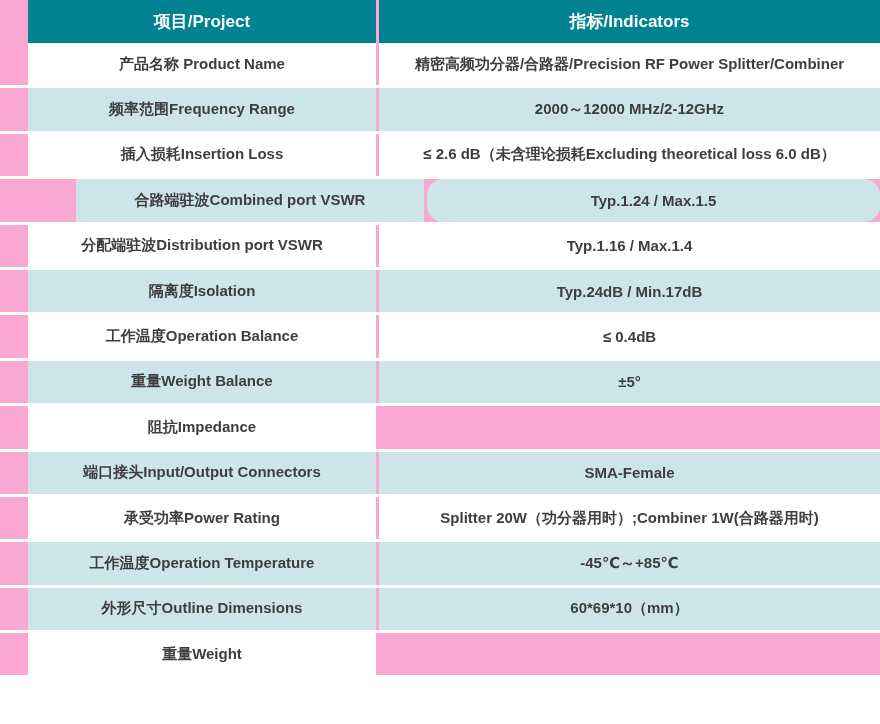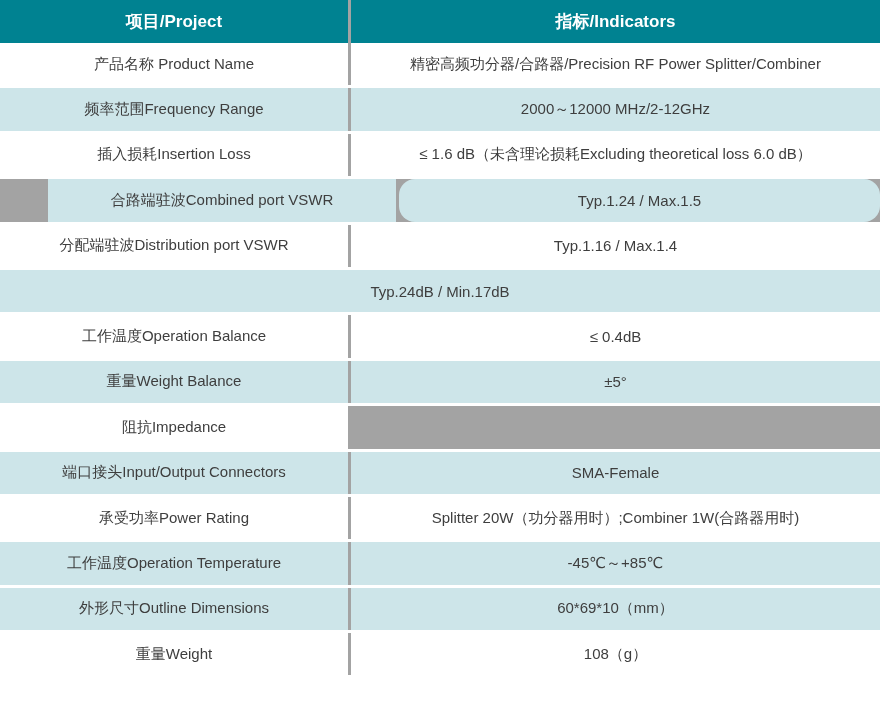--- a/index.html
+++ b/index.html
@@ -12,38 +12,40 @@
     height: 724px;
     overflow: hidden;
     font-family: "Liberation Sans", "DejaVu Sans", sans-serif;
   }
   .spec-table {
     width: 880px;
   }
   .row {
     display: flex;
     gap: 3px;
-    background: #a3a3a3;
+    background: #f9a8d4;
     height: 45.4px;
     box-sizing: border-box;
     border-bottom: 3px solid #ffffff;
+    padding-left: 28px;
   }
   .row.header-row {
     height: 43px;
     border-bottom: none;
   }
   .cell {
     display: flex;
     align-items: center;
     justify-content: center;
     text-align: center;
     box-sizing: border-box;
     padding: 0 6px;
     overflow: hidden;
     white-space: nowrap;
+    font-weight: bold;
   }
   .col-project {
     width: 348px;
     flex: none;
   }
   .col-indicator {
     flex: 1;
   }
   .header-row .cell {
     color: #ffffff;
@@ -66,31 +68,32 @@
       <div class="row data-row">
         <div class="cell col-project" style="background: rgb(255, 255, 255); color: rgb(62, 62, 62);">产品名称 Product Name</div>
         <div class="cell col-indicator" style="background: rgb(255, 255, 255); color: rgb(62, 62, 62);">精密高频功分器/合路器/Precision RF Power Splitter/Combiner</div>
       </div>
       <div class="row data-row">
         <div class="cell col-project" style="background: rgb(205, 229, 233); color: rgb(62, 62, 62);">频率范围Frequency Range</div>
         <div class="cell col-indicator" style="background: rgb(205, 229, 233); color: rgb(62, 62, 62);">2000～12000 MHz/2-12GHz</div>
       </div>
       <div class="row data-row">
         <div class="cell col-project" style="background: rgb(255, 255, 255); color: rgb(62, 62, 62);">插入损耗Insertion Loss</div>
-        <div class="cell col-indicator" style="background: rgb(255, 255, 255); color: rgb(62, 62, 62);">≤ 1.6 dB（未含理论损耗Excluding theoretical loss 6.0 dB）</div>
+        <div class="cell col-indicator" style="background: rgb(255, 255, 255); color: rgb(62, 62, 62);">≤ 2.6 dB（未含理论损耗Excluding theoretical loss 6.0 dB）</div>
       </div>
       <div class="row data-row">
         <div class="cell col-project" style="background: rgb(205, 229, 233); color: rgb(62, 62, 62); margin-left: 48px;">合路端驻波Combined port VSWR</div>
         <div class="cell col-indicator" style="background: rgb(205, 229, 233); color: rgb(62, 62, 62); border-radius: 16px;">Typ.1.24 / Max.1.5</div>
       </div>
       <div class="row data-row">
         <div class="cell col-project" style="background: rgb(255, 255, 255); color: rgb(62, 62, 62);">分配端驻波Distribution port VSWR</div>
         <div class="cell col-indicator" style="background: rgb(255, 255, 255); color: rgb(62, 62, 62);">Typ.1.16 / Max.1.4</div>
       </div>
       <div class="row data-row">
+        <div class="cell col-project" style="background: rgb(205, 229, 233); color: rgb(62, 62, 62);">隔离度Isolation</div>
         <div class="cell col-indicator" style="background: rgb(205, 229, 233); color: rgb(62, 62, 62); text-align: center;">Typ.24dB / Min.17dB</div>
       </div>
       <div class="row data-row">
         <div class="cell col-project" style="background: rgb(255, 255, 255); color: rgb(62, 62, 62);">工作温度Operation Balance</div>
         <div class="cell col-indicator" style="background: rgb(255, 255, 255); color: rgb(62, 62, 62);">≤ 0.4dB</div>
       </div>
       <div class="row data-row">
         <div class="cell col-project" style="background: rgb(205, 229, 233); color: rgb(62, 62, 62);">重量Weight Balance</div>
         <div class="cell col-indicator" style="background: rgb(205, 229, 233); color: rgb(62, 62, 62);">±5°</div>
       </div>
@@ -108,16 +111,15 @@
       <div class="row data-row">
         <div class="cell col-project" style="background: rgb(205, 229, 233); color: rgb(62, 62, 62);">工作温度Operation Temperature</div>
         <div class="cell col-indicator" style="background: rgb(205, 229, 233); color: rgb(62, 62, 62);">-45℃～+85℃</div>
       </div>
       <div class="row data-row">
         <div class="cell col-project" style="background: rgb(205, 229, 233); color: rgb(62, 62, 62);">外形尺寸Outline Dimensions</div>
         <div class="cell col-indicator" style="background: rgb(205, 229, 233); color: rgb(62, 62, 62); text-align: right;">60*69*10（mm）</div>
       </div>
       <div class="row data-row">
         <div class="cell col-project" style="background: rgb(255, 255, 255); color: rgb(62, 62, 62);">重量Weight</div>
-        <div class="cell col-indicator" style="background: rgb(255, 255, 255); color: rgb(62, 62, 62);">108（g）</div>
       </div>
     </div>
 </div>
 
 </body></html>

